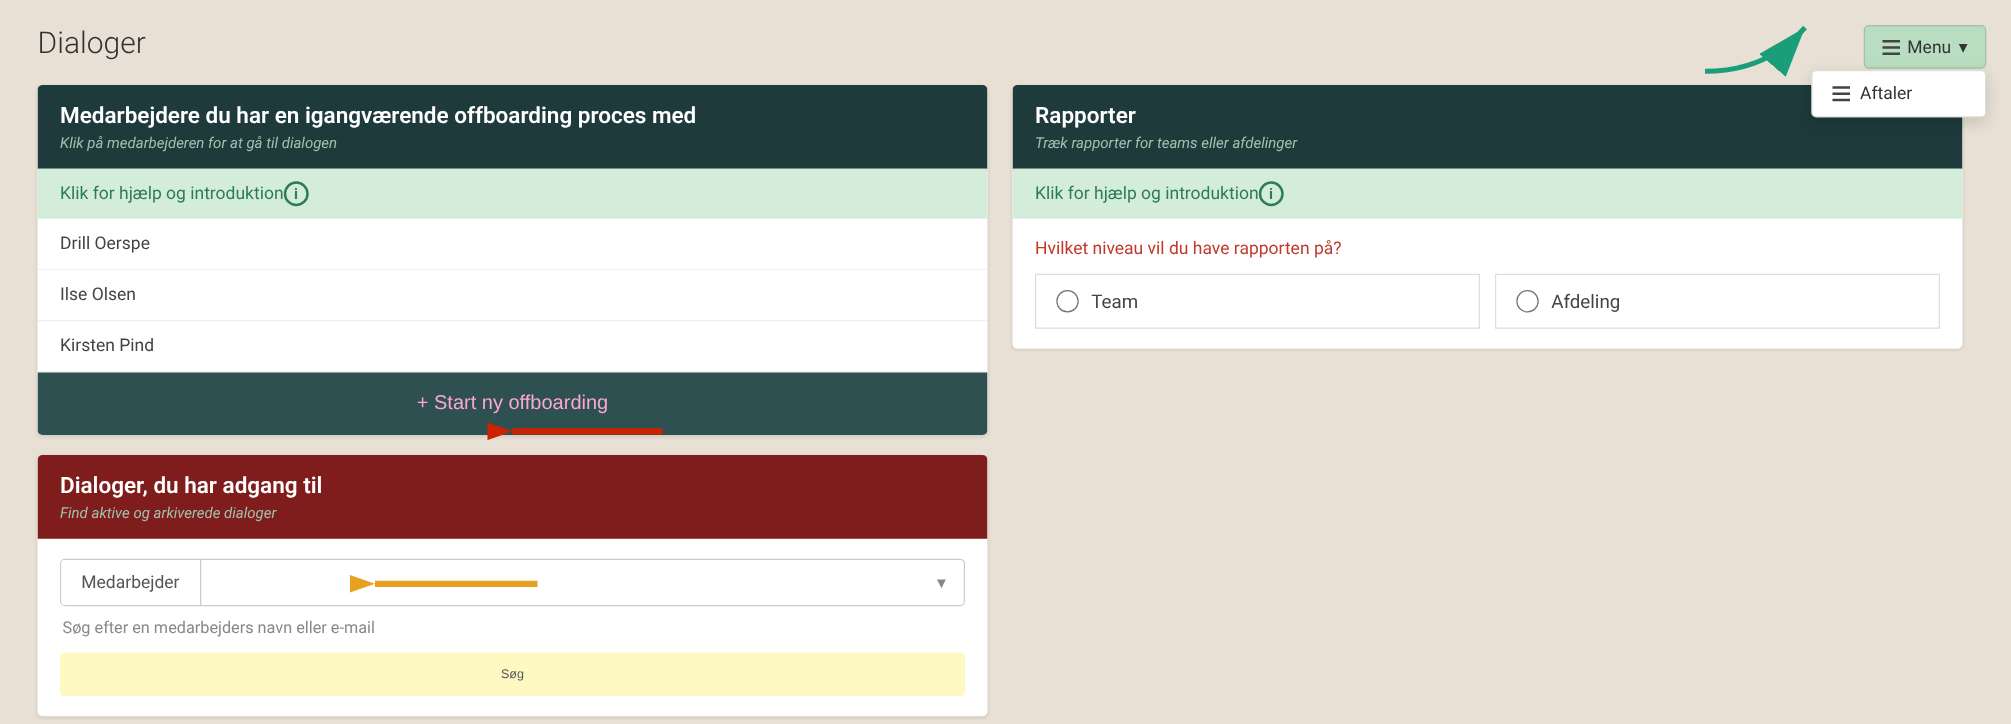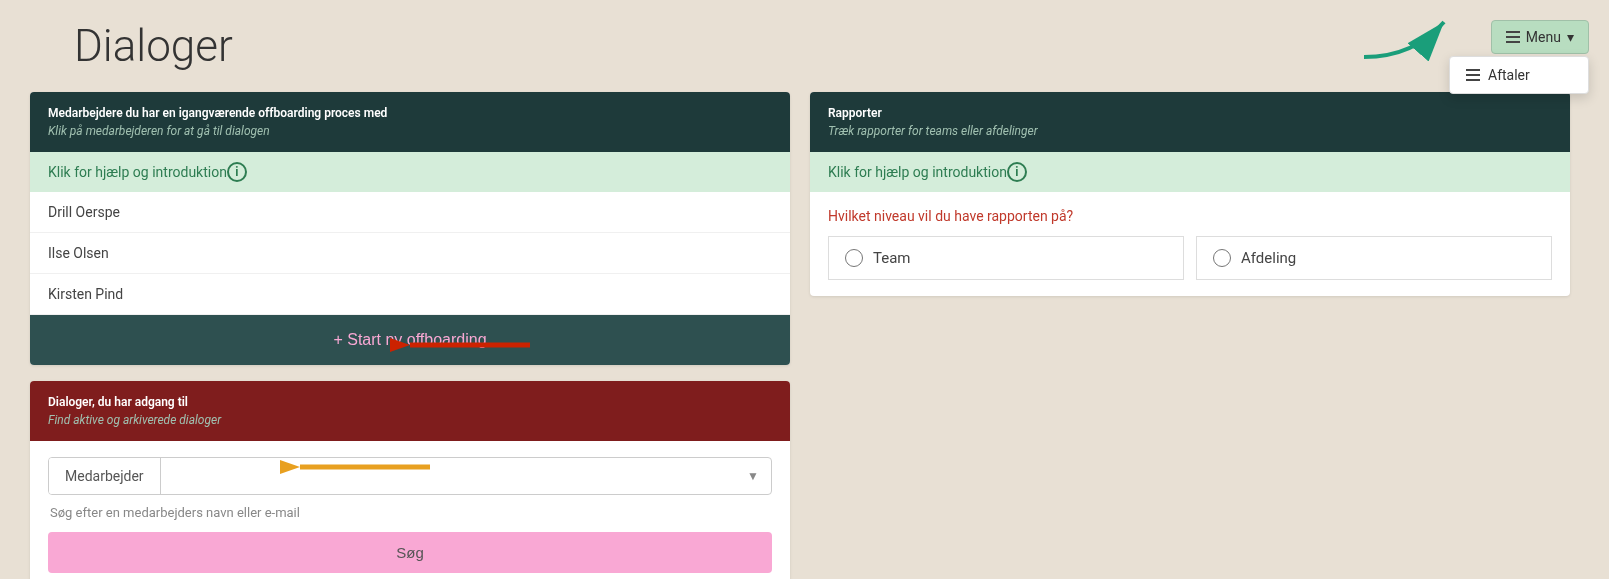--- a/index.html
+++ b/index.html
@@ -5,25 +5,24 @@
     * { box-sizing: border-box; margin: 0; padding: 0; }
     body {
       background-color: #e8e0d4;
       font-family: -apple-system, BlinkMacSystemFont, 'Segoe UI', Roboto, sans-serif;
       min-height: 579px;
       padding: 20px 30px;
       position: relative;
     }
 
     .page-title {
-      font-size: 44px;
+      font-size: 24px;
       font-weight: 300;
       color: #333;
       margin-bottom: 20px;
-      margin-left: 44px;
     }
 
     .main-layout {
       display: flex;
       gap: 20px;
       align-items: flex-start;
     }
 
     .left-panel {
       flex: 1;
@@ -44,21 +43,21 @@
       box-shadow: 0 1px 3px rgba(0,0,0,0.1);
     }
 
     .card-header {
       background-color: #1e3a3a;
       color: #fff;
       padding: 14px 18px;
     }
 
     .card-header h2 {
-      font-size: 12px;
+      font-size: 18px;
       font-weight: 600;
       margin-bottom: 4px;
     }
 
     .card-header p {
       font-size: 12px;
       color: #a0c0b0;
       font-style: italic;
     }
 
@@ -165,24 +164,24 @@
       font-size: 13px;
       color: #888;
       margin-bottom: 12px;
       padding: 0 2px;
     }
 
     .search-btn {
       display: block;
       width: 100%;
       padding: 12px;
-      background-color: #f9a8d4;
+      background-color: #fef9c3;
       color: #555;
       border: none;
-      font-size: 15px;
+      font-size: 10px;
       cursor: pointer;
       text-align: center;
       border-radius: 4px;
     }
 
     
     .rapporter-card {
       background: #fff;
       border-radius: 4px;
       overflow: hidden;

